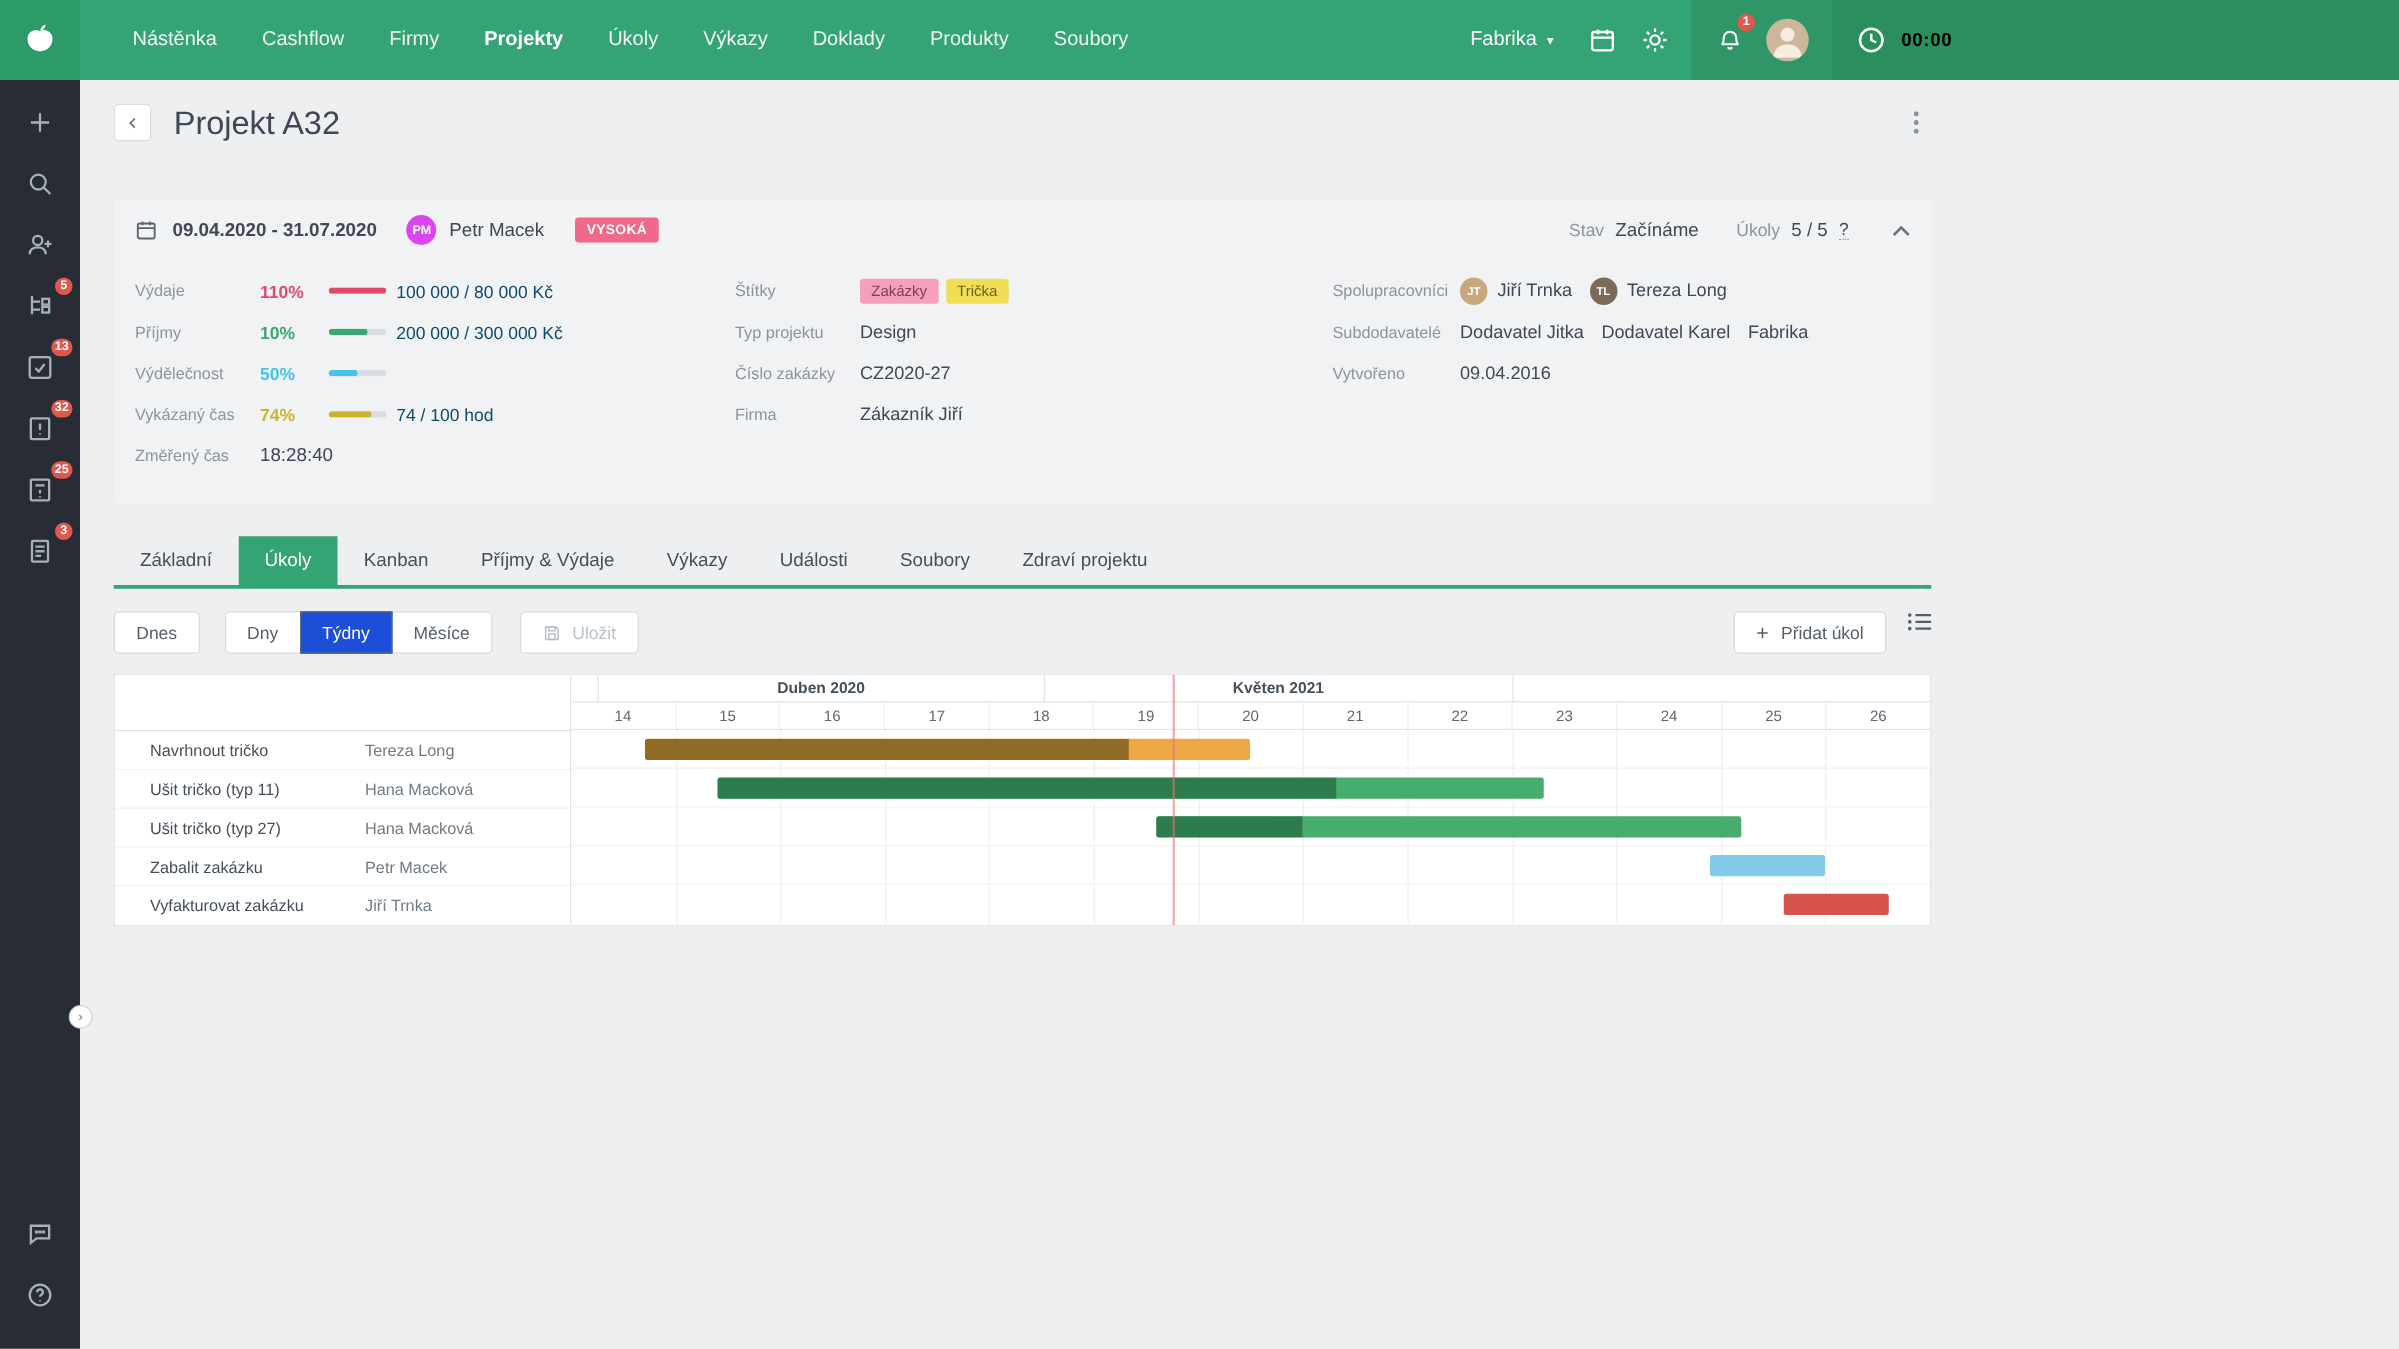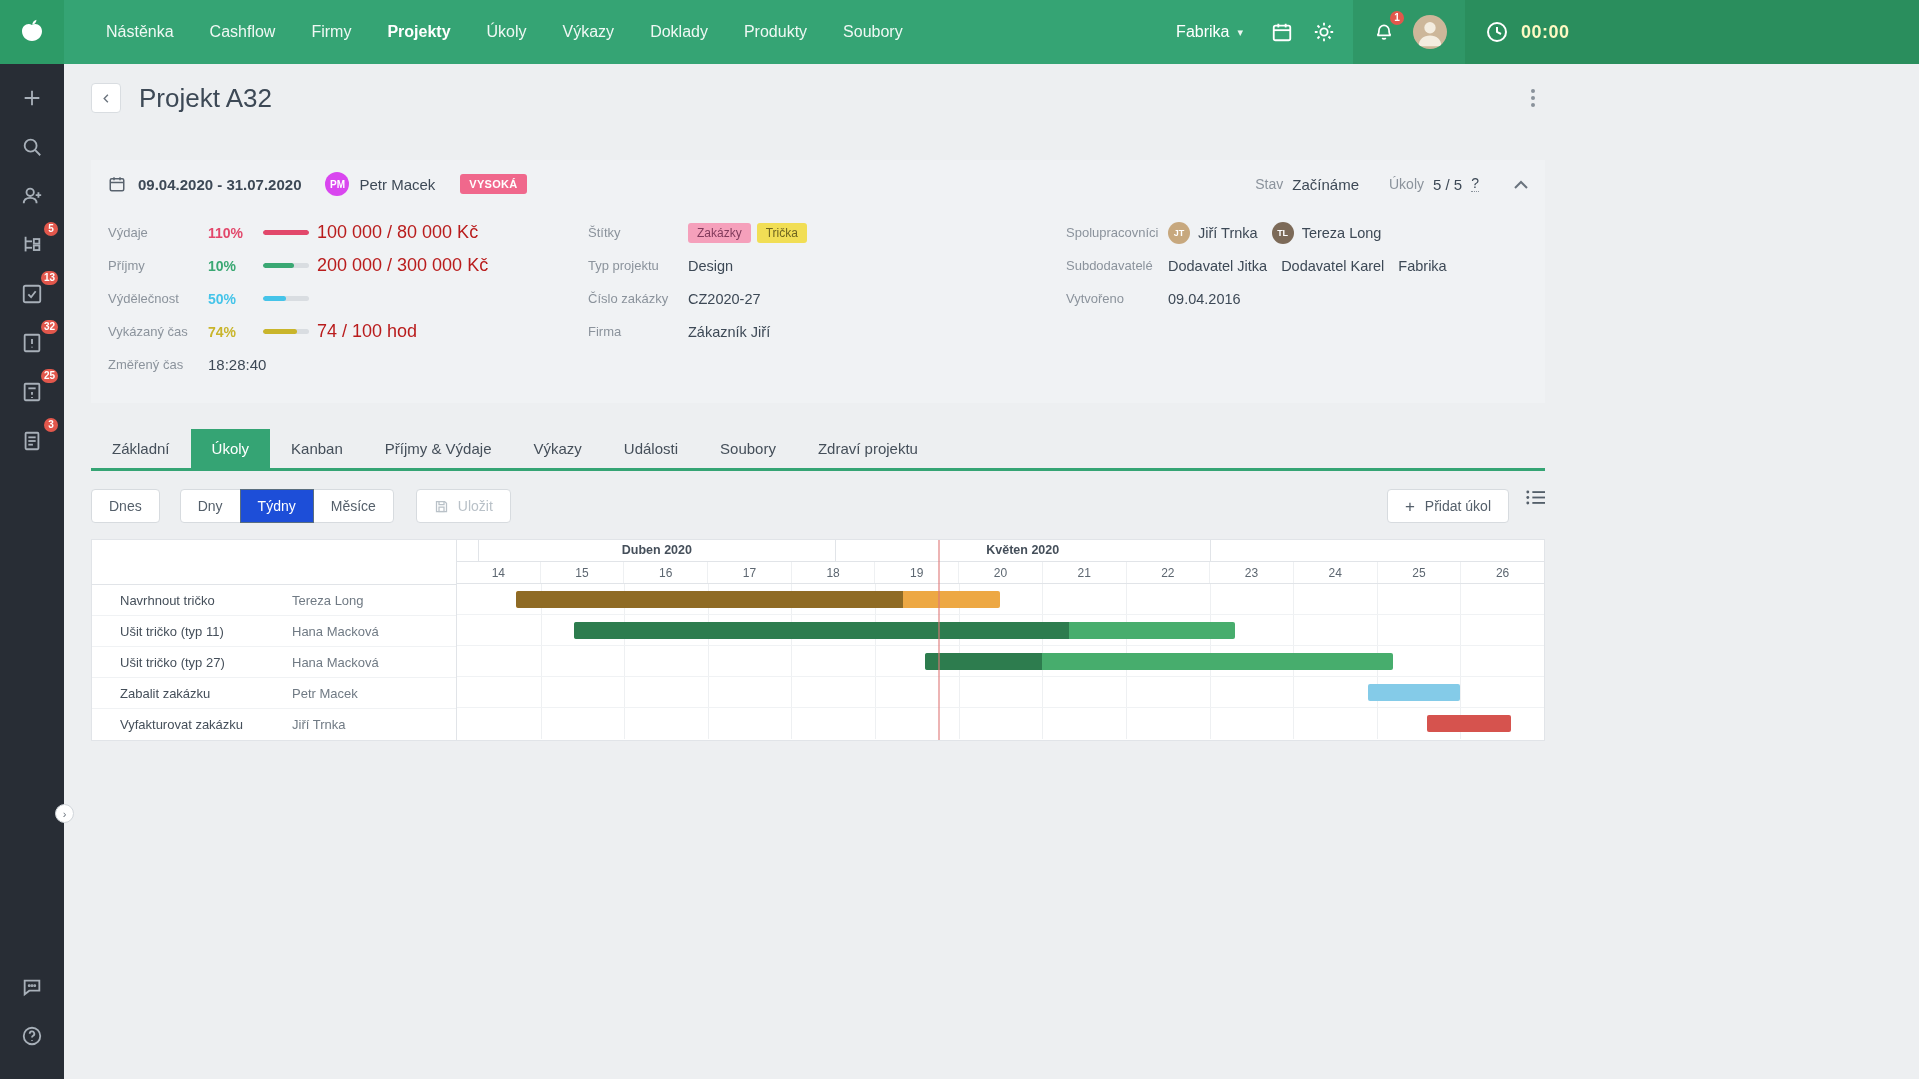--- a/index.html
+++ b/index.html
@@ -13,21 +13,21 @@
   .nav-item{display:flex;align-items:center;padding:0 18px;color:rgba(255,255,255,.92);font-size:16px;cursor:pointer;white-space:nowrap}
   .nav-item.active{font-weight:700;color:#fff}
   .top-right{margin-left:auto;display:flex;align-items:stretch}
   .company{display:flex;align-items:center;gap:8px;color:#fff;font-size:16px;padding:0 18px;cursor:pointer}
   .caret{font-size:11px;opacity:.9}
   .top-icon{display:flex;align-items:center;justify-content:center;width:42px;color:#fff;cursor:pointer;position:relative}
   .top-sec2{display:flex;align-items:stretch;background:#2f9767;padding:0 10px;margin-left:8px}
   .nbadge{position:absolute;top:11px;right:1px;background:#e2574c;color:#fff;font-size:10px;line-height:14px;min-width:14px;border-radius:7px;text-align:center;padding:0 2px;font-weight:700}
   .avatar{width:34px;height:34px;border-radius:50%;background:#cdb79a;align-self:center;margin:0 8px;display:flex;align-items:center;justify-content:center;cursor:pointer;overflow:hidden}
   .top-sec3{display:flex;align-items:center;background:#2a8e5d;padding:0 20px;gap:12px;width:454px;flex:none}
-  .timer{color:#fef9c3;font-size:18px;font-weight:700;letter-spacing:.5px}
+  .timer{color:#000000;font-size:15px;font-weight:700;letter-spacing:.5px}
 
   
   .sidebar{position:fixed;top:64px;left:0;width:64px;bottom:0;background:#282d35;display:flex;flex-direction:column;align-items:center;padding-top:16px;z-index:15}
   .side-icon{position:relative;width:36px;height:36px;margin-bottom:13px;display:flex;align-items:center;justify-content:center;cursor:pointer;color:#a8b0b9}
   .sbadge{position:absolute;top:-5px;right:-8px;background:#e2574c;color:#fff;font-size:10px;line-height:14px;min-width:14px;padding:0 3px;border-radius:8px;text-align:center;font-weight:700}
   .side-bottom{margin-top:auto;display:flex;flex-direction:column;align-items:center;padding-bottom:12px}
   .expander{position:fixed;left:55px;top:804px;width:19px;height:19px;border-radius:50%;background:#fff;border:1px solid #cfd4d9;color:#6a737d;display:flex;align-items:center;justify-content:center;font-size:11px;cursor:pointer;z-index:16}
 
   
   .main{position:absolute;top:64px;left:64px;right:0;bottom:0;overflow:hidden}
@@ -53,21 +53,21 @@
   .collapse{margin-left:26px;color:#6a737d;cursor:pointer;display:flex}
   .info-body{display:flex;padding:8px 17px 22px}
   .col.stats{width:480px;flex:none}
   .col.details{width:478px;flex:none}
   .col.people{flex:1}
   .stat-row{display:flex;align-items:center;height:33px}
   .stat-label{width:100px;font-size:13px;color:#8b939c;flex:none}
   .stat-pct{width:55px;font-size:14px;font-weight:700;flex:none}
   .stat-bar{width:46px;height:5px;border-radius:3px;background:#d9dde1;overflow:hidden;margin-right:8px;flex:none}
   .stat-fill{display:block;height:100%;border-radius:3px}
-  .stat-val{font-size:18px;color:#b91c1c}
+  .stat-val{font-size:14px;color:#0c4a6e}
   .stat-time{font-size:15px;color:#3d4956}
   .det-row{display:flex;align-items:center;min-height:33px}
   .det-label{width:100px;font-size:13px;color:#8b939c;flex:none}
   .det-val{font-size:14.5px;color:#3d4956}
   .tag-wrap{display:flex;gap:6px}
   .tag{font-size:12px;padding:3px 9px;border-radius:3px;cursor:pointer;font-weight:400}
   .ppl-row{display:flex;align-items:center;min-height:33px}
   .ppl-row .det-label{width:102px}
   .ppl-vals{display:flex;align-items:center;gap:14px;flex-wrap:wrap}
   .collab{display:flex;align-items:center;gap:8px;cursor:pointer}
@@ -466,21 +466,21 @@
             </div>
             <div class="g-label-row">
               <span class="g-task-name">Vyfakturovat zakázku</span>
               <span class="g-assignee">Jiří Trnka</span>
             </div>
           </div>
       </div>
       <div class="g-timeline">
         <div class="g-months">
             <div class="g-month" style="left: 1.92308%; width: 32.8462%;">Duben 2020</div>
-            <div class="g-month" style="left: 34.7692%; width: 34.4615%;">Květen 2020</div>
+            <div class="g-month" style="left: 34.7692%; width: 34.4615%;">Květen 2021</div>
             <div class="g-month" style="left: 69.2308%; width: 30.7692%;"></div>
           </div>
         <div class="g-weeks">
             <div class="g-week">14</div>
             <div class="g-week">15</div>
             <div class="g-week">16</div>
             <div class="g-week">17</div>
             <div class="g-week">18</div>
             <div class="g-week">19</div>
             <div class="g-week">20</div>

